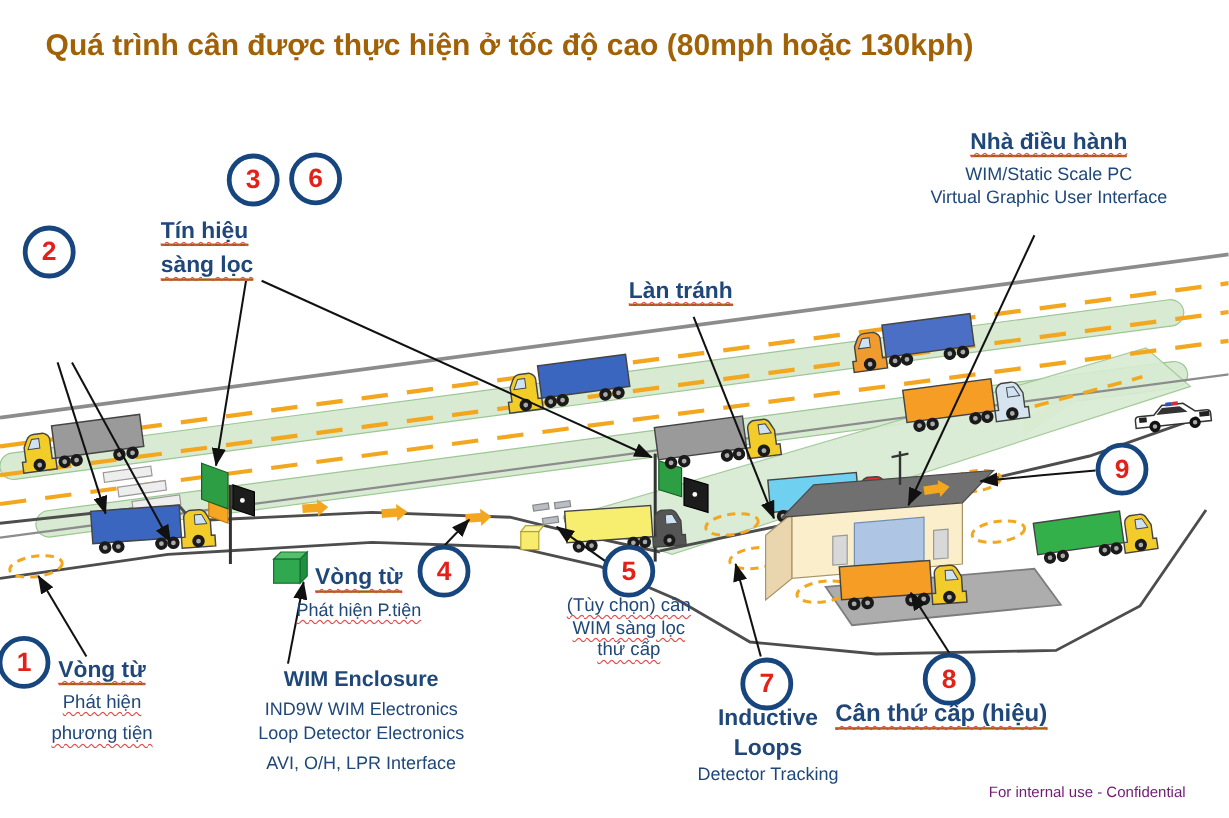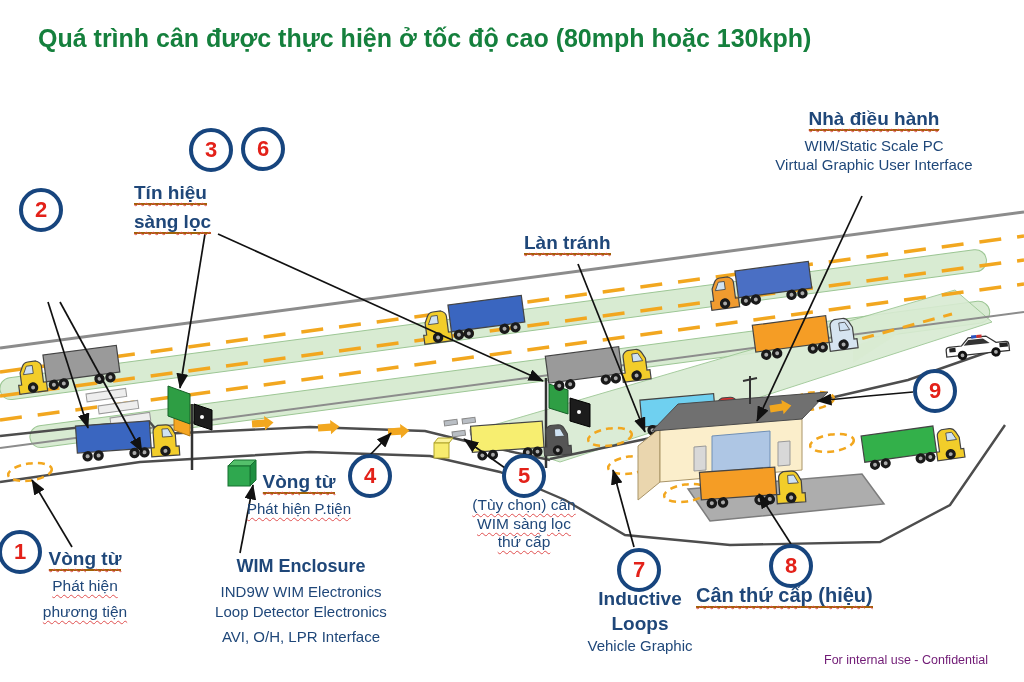--- a/index.html
+++ b/index.html
@@ -10,21 +10,21 @@
   .h{font-weight:bold;font-size:19px;}
   .s{font-size:15.5px;}
   .xs{font-size:15px;}
   .ctr{text-align:center;}
   .u{border-bottom:2px solid #a16207;padding-bottom:0px;}
   .wavy{text-decoration-line:underline;text-decoration-style:wavy;text-decoration-color:#E05050;
         text-decoration-thickness:1px;text-underline-offset:3px;}
   .badge{position:absolute;width:36px;height:36px;border:4.5px solid #17457E;border-radius:50%;
          background:#fff;color:#E32119;font-weight:bold;font-size:22px;display:flex;
          align-items:center;justify-content:center;z-index:4;}
-  #title{position:absolute;left:38px;top:24px;font-size:25px;font-weight:bold;color:#15803d;z-index:3;}
+  #title{position:absolute;left:38px;top:24px;font-size:25px;font-weight:bold;color:#a16207;z-index:3;}
   #footer{position:absolute;left:798px;top:653px;width:190px;text-align:right;
           font-size:12.5px;color:#701a75;z-index:3;}
   .mt4{margin-top:4px;}
   .mt6{margin-top:6px;}
 </style>
 </head>
 <body>
 
 <div id="stage">
 
@@ -277,21 +277,21 @@
 
 <div class="lbl ctr" style="left:460px;top:496px;width:128px;line-height:1.2">
   <div class="s"><span class="wavy">(Tùy chọn) cân</span></div>
   <div class="s"><span class="wavy">WIM sàng lọc</span></div>
   <div class="s"><span class="wavy">thứ cấp</span></div>
 </div>
 
 <div class="lbl ctr" style="left:576px;top:587px;width:128px">
   <div class="h">Inductive</div>
   <div class="h">Loops</div>
-  <div class="xs">Vehicle Graphic</div>
+  <div class="xs">Detector Tracking</div>
 </div>
 
 <div class="lbl h" style="left:696px;top:582px;font-size:20px">
   <span class="u"><span class="wavy">Cân thứ cấp (hiệu)</span></span>
 </div>
 
 <div id="footer">For internal use - Confidential</div>
 
 </div>
 

